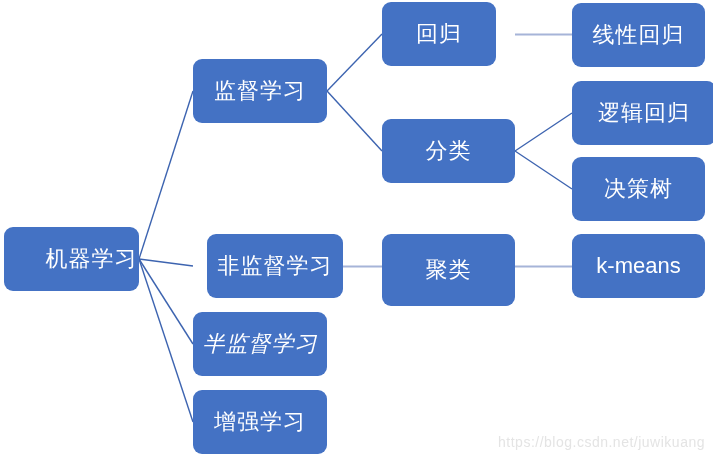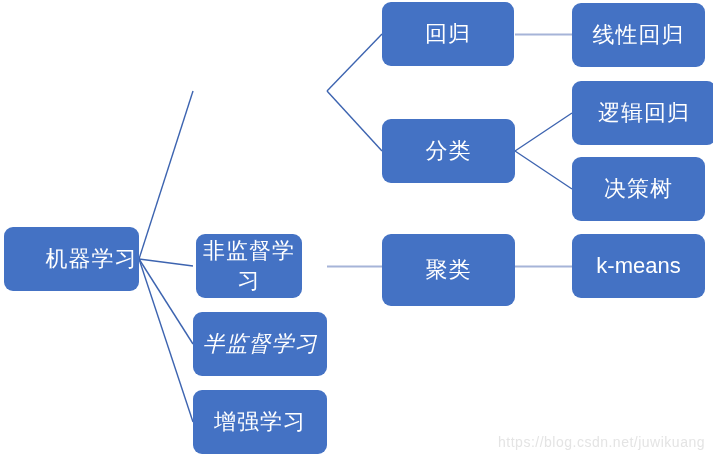--- a/index.html
+++ b/index.html
@@ -56,25 +56,26 @@
     <line x1="327" y1="91" x2="382" y2="151" stroke="#3D64B0"></line>
     <line x1="515" y1="151" x2="572" y2="113" stroke="#3D64B0"></line>
     <line x1="515" y1="151" x2="572" y2="189" stroke="#3D64B0"></line>
     <line class="h" x1="515" y1="34.5" x2="572" y2="34.5" stroke="#A6B4D8"></line>
     <line class="h" x1="327" y1="266.5" x2="382" y2="266.5" stroke="#A6B4D8"></line>
     <line class="h" x1="515" y1="266.5" x2="572" y2="266.5" stroke="#A6B4D8"></line>
   </svg>
 
   <div class="node" style="left:4px;   top:227px; width:135px; height:64px;padding-left:40px;">机器学习</div>
 
-  <div class="node" style="left:196px; top:234px; width:106px; height:64px;">非监督学习</div>
+  <div class="node" style="left:193px; top:59px;  width:134px; height:64px;">监督学习</div>
+  <div class="node" style="left:207px; top:234px; width:136px; height:64px;">非监督学习</div>
   <div class="node" style="left:193px; top:312px; width:134px; height:64px;font-style:italic;">半监督学习</div>
   <div class="node" style="left:193px; top:390px; width:134px; height:64px;">增强学习</div>
 
-  <div class="node" style="left:382px; top:2px;   width:132px; height:64px;">回归</div>
+  <div class="node" style="left:382px; top:2px;   width:114px; height:64px;">回归</div>
   <div class="node" style="left:382px; top:119px; width:133px; height:64px;">分类</div>
   <div class="node" style="left:382px; top:234px; width:133px; height:72px;">聚类</div>
 
   <div class="node" style="left:572px; top:3px;   width:133px; height:64px;">线性回归</div>
   <div class="node" style="left:572px; top:81px;  width:144px; height:64px;font-family:Liberation Mono, monospace;">逻辑回归</div>
   <div class="node" style="left:572px; top:157px; width:133px; height:64px;">决策树</div>
   <div class="node latin" style="left:572px; top:234px; width:133px; height:64px;">k-means</div>
 
   <div class="watermark">https://blog.csdn.net/juwikuang</div>
 

